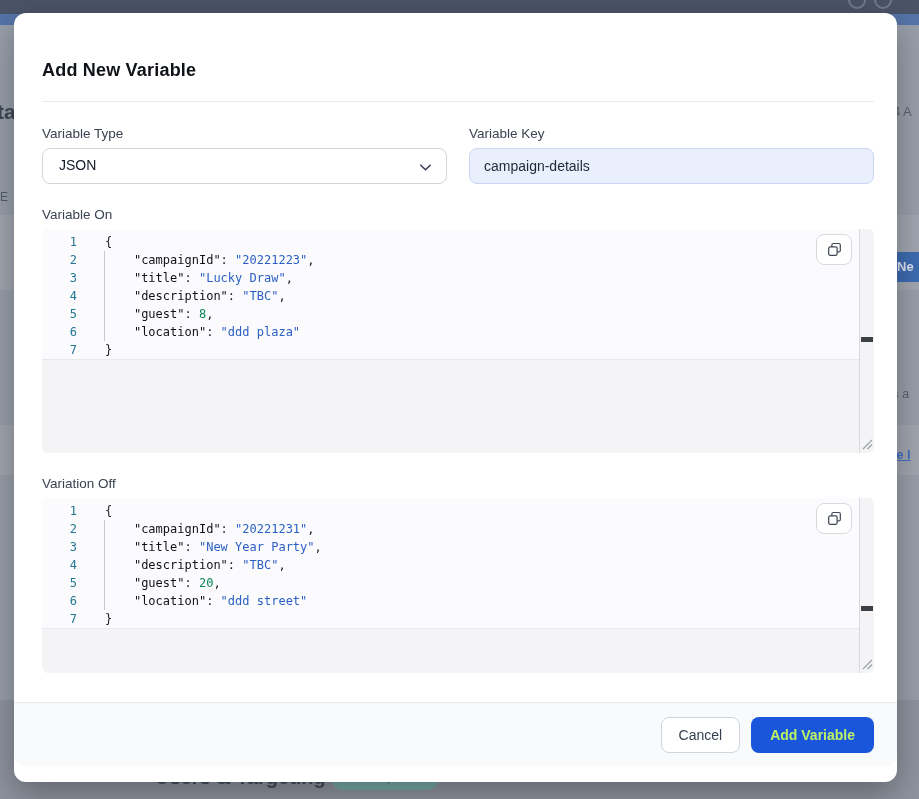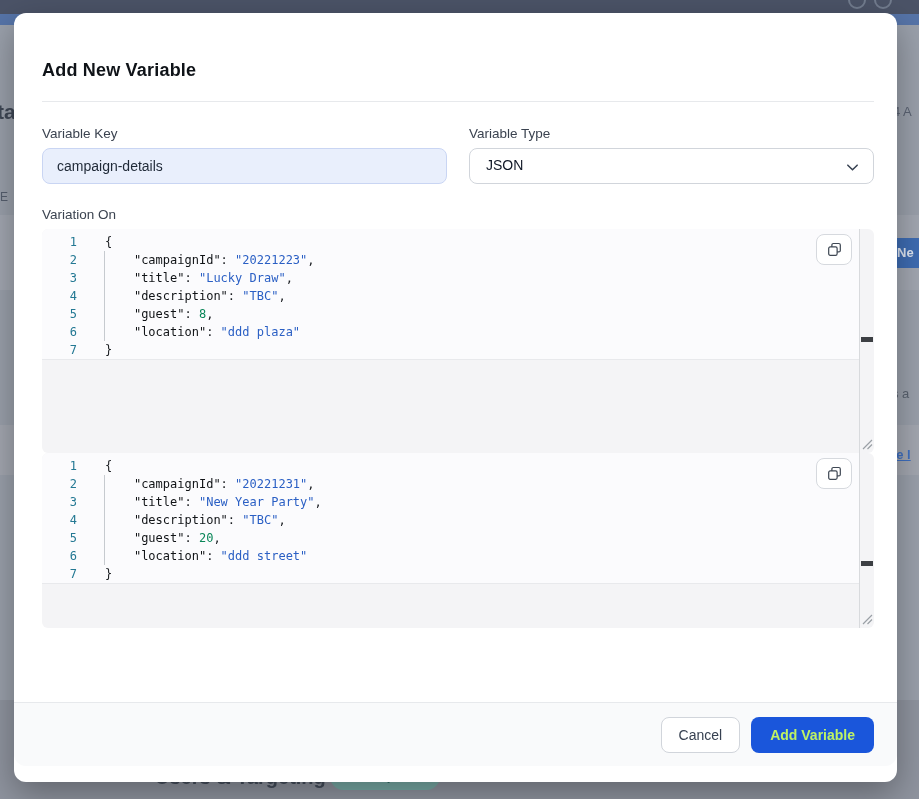--- a/index.html
+++ b/index.html
@@ -11,21 +11,21 @@
   .bd-navbar { position:absolute; left:0; top:0; right:0; height:14px; background:#4b5367; }
   .bd-circle { position:absolute; width:18px; height:18px; border-radius:50%;
     border:2px solid #727c8e; top:-9px; }
   .bd-blueband { position:absolute; left:0; top:14px; right:0; height:11px; background:#5674a8; }
   .bd-band1 { position:absolute; left:0; top:215px; right:0; height:75px; background:#a2a7b1; }
   .bd-band2 { position:absolute; left:0; top:425px; right:0; height:50px; background:#a3a7b0; }
   .bd-band3 { position:absolute; left:0; top:700px; right:0; bottom:0; background:#8f949f; }
   .bd-heading-left { position:absolute; left:-3px; top:100px; font-size:21px; font-weight:700; color:#3f4856; }
   .bd-small-left { position:absolute; left:0px; top:190px; font-size:12px; color:#565f6e; }
   .bd-top-right { position:absolute; left:893px; top:104px; font-size:13px; color:#5b6373; }
-  .bd-btn-right { position:absolute; left:891px; top:238px; height:30px; width:28px;
+  .bd-btn-right { position:absolute; left:891px; top:252px; height:30px; width:28px;
     background:#3e6cb2; color:#dfe6f2; font-size:13px; font-weight:600;
     border:none; border-radius:4px 0 0 4px; text-align:left; padding:7px 0 0 6px; }
   .bd-mid-right { position:absolute; left:892px; top:386px; font-size:13px; color:#59626f; }
   .bd-link-right { position:absolute; left:889px; top:447px; font-size:13px; color:#3e6fc0;
     text-decoration:underline; font-weight:600; }
   .bd-bottom-heading { position:absolute; left:155px; top:766px; font-size:20px; font-weight:700; color:#454e5c; }
   .bd-badge { position:absolute; left:330px; top:763px; height:27px; padding:5px 14px;
     background:#79aca7; color:#2f6e67; font-size:13px; font-weight:600; border-radius:14px; }
 
   
@@ -100,35 +100,35 @@
   <div class="bd-badge">Development</div>
 </div>
 
 <div class="modal">
   <div class="modal-body">
     <div class="modal-title">Add New Variable</div>
     <hr class="modal-divider">
 
     <div class="fields-row">
       <div>
-        <div class="field-label">Variable Key</div>
-        <input class="text-input" type="text" value="campaign-details" style="">
-      </div>
-      <div>
         <div class="field-label">Variable Type</div>
         <div class="select">
           <span>JSON</span>
           <svg width="15" height="15" viewBox="0 0 16 16">
             <path d="M3 5.5 L8 10.5 L13 5.5" fill="none" stroke="#374151" stroke-width="1.6" stroke-linecap="round" stroke-linejoin="round"></path>
           </svg>
         </div>
       </div>
+      <div>
+        <div class="field-label">Variable Key</div>
+        <input class="text-input" type="text" value="campaign-details" style="">
+      </div>
     </div>
 
-    <div class="section-label">Variation On</div>
+    <div class="section-label">Variable On</div>
     <div class="editor editor-on">
       <div class="ed-lines">
           <div class="ed-line">
             <span class="ln">1</span>
             <span class="code"><span class="tk-p">{</span></span>
           </div>
           <div class="ed-line">
             <span class="ln">2</span>
             <span class="code"><span class="tk-p">    </span><span class="tk-k">"campaignId"</span><span class="tk-p">: </span><span class="tk-s">"20221223"</span><span class="tk-p">,</span></span>
           </div>
@@ -160,20 +160,21 @@
         <svg width="15" height="15" viewBox="0 0 16 16">
           <rect x="5.2" y="1.6" width="9" height="9" rx="1.6" fill="#ffffff" stroke="#3f4854" stroke-width="1.3"></rect>
           <rect x="1.8" y="5.2" width="9" height="9" rx="1.6" fill="#ffffff" stroke="#3f4854" stroke-width="1.3"></rect>
         </svg>
       </button>
       <svg class="ed-grip" width="13" height="13" viewBox="0 0 13 13">
         <path d="M3 12 L12 3 M7.5 12 L12 7.5" stroke="#9aa0a6" stroke-width="1.2" fill="none"></path>
       </svg>
     </div>
 
+    <div class="section-label">Variation Off</div>
     <div class="editor editor-off">
       <div class="ed-lines">
           <div class="ed-line">
             <span class="ln">1</span>
             <span class="code"><span class="tk-p">{</span></span>
           </div>
           <div class="ed-line">
             <span class="ln">2</span>
             <span class="code"><span class="tk-p">    </span><span class="tk-k">"campaignId"</span><span class="tk-p">: </span><span class="tk-s">"20221231"</span><span class="tk-p">,</span></span>
           </div>

